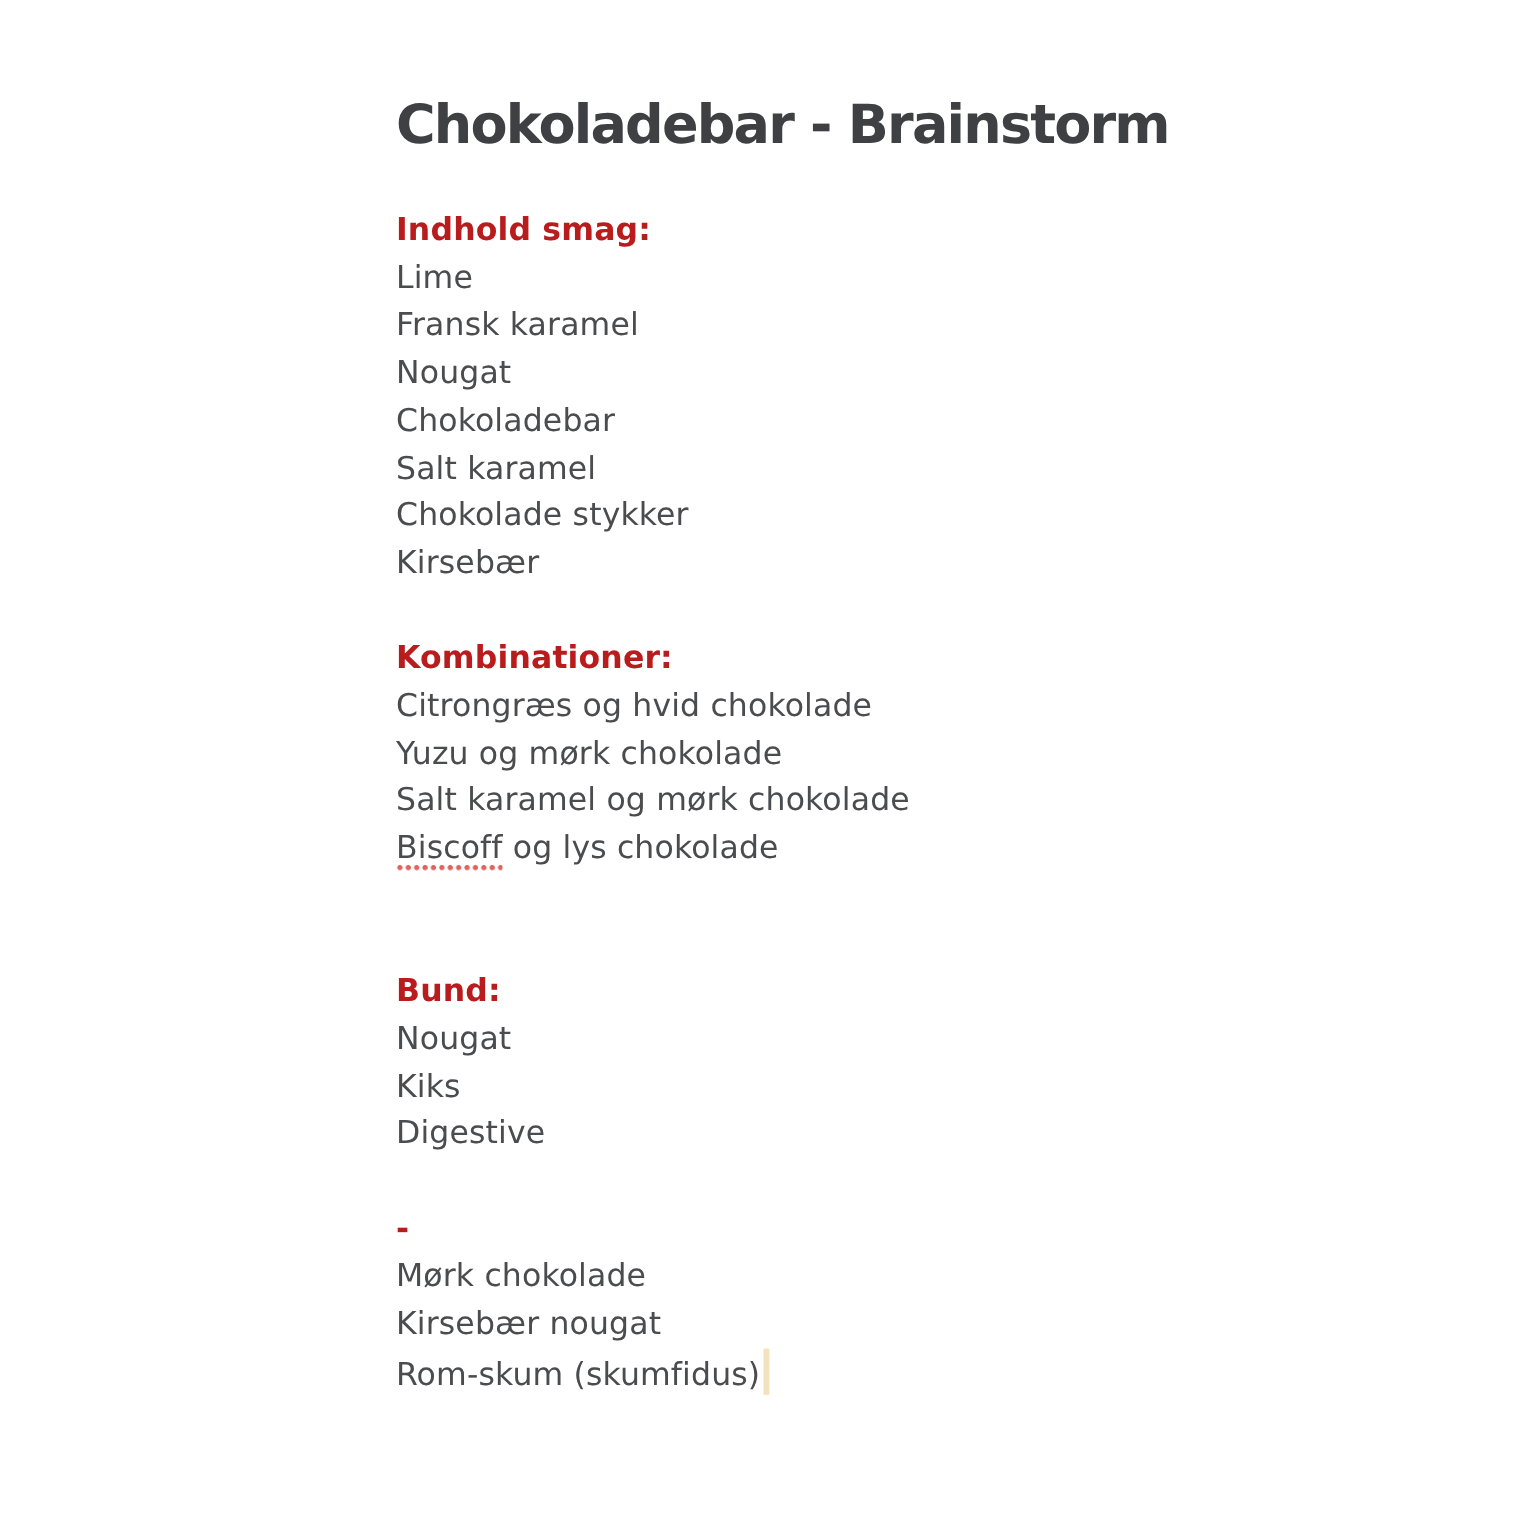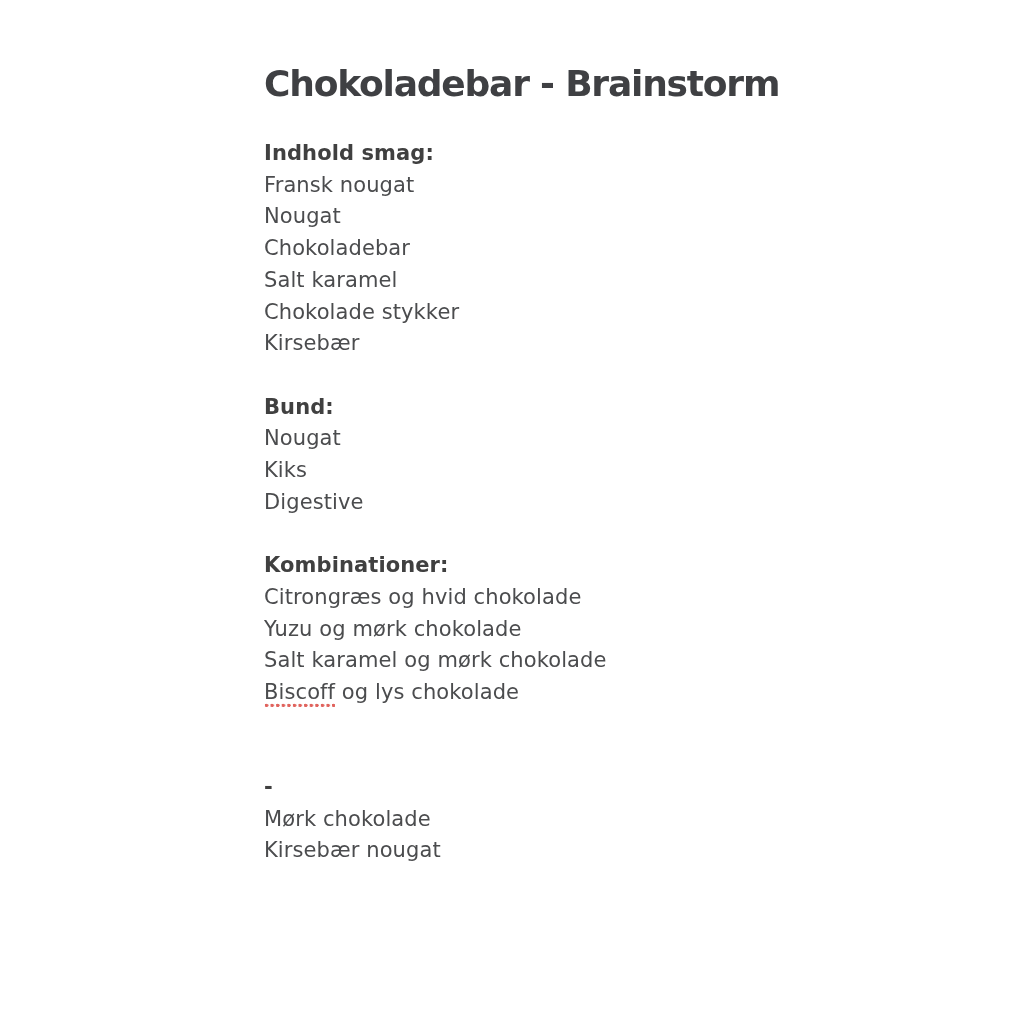--- a/index.html
+++ b/index.html
@@ -44,21 +44,21 @@
   }
   .sec:last-child {
     margin-bottom: 0;
   }
   .line {
     min-height: 31.7px;
     white-space: pre-wrap;
   }
   .heading {
     font-weight: 700;
-    color: #404040;
+    color: #b91c1c;
   }
   .spellcheck {
     background-image: radial-gradient(circle at 2.6px 2.4px, #e0635d 1.5px, rgba(224, 99, 93, 0) 2px);
     background-size: 5.6px 5px;
     background-repeat: repeat-x;
     background-position: 0 100%;
     padding-bottom: 4px;
   }
   .caret {
     display: inline-block;
@@ -73,43 +73,45 @@
 </head>
 <body>
 
 <div class="canvas">
   <main class="doc">
 
     <h1 class="doc-title">Chokoladebar - Brainstorm</h1>
 
     <section class="sec">
       <div class="line heading">Indhold smag:</div>
-      <div class="line">Fransk nougat</div>
+      <div class="line">Lime</div>
+      <div class="line">Fransk karamel</div>
       <div class="line">Nougat</div>
       <div class="line">Chokoladebar</div>
       <div class="line">Salt karamel</div>
       <div class="line">Chokolade stykker</div>
       <div class="line">Kirsebær</div>
-    </section>
-
-    <section class="sec">
-      <div class="line heading">Bund:</div>
-      <div class="line">Nougat</div>
-      <div class="line">Kiks</div>
-      <div class="line">Digestive</div>
     </section>
 
     <section class="sec sec-gap-large">
       <div class="line heading">Kombinationer:</div>
       <div class="line">Citrongræs og hvid chokolade</div>
       <div class="line">Yuzu og mørk chokolade</div>
       <div class="line">Salt karamel og mørk chokolade</div>
       <div class="line"><span class="spellcheck">Biscoff</span><span> og lys chokolade</span></div>
     </section>
 
     <section class="sec">
+      <div class="line heading">Bund:</div>
+      <div class="line">Nougat</div>
+      <div class="line">Kiks</div>
+      <div class="line">Digestive</div>
+    </section>
+
+    <section class="sec">
       <div class="line heading">-</div>
       <div class="line">Mørk chokolade</div>
       <div class="line">Kirsebær nougat</div>
+      <div class="line"><span>Rom-skum (skumfidus)</span><span class="caret"></span></div>
     </section>
 
   </main>
 </div>
 
 </body></html>

